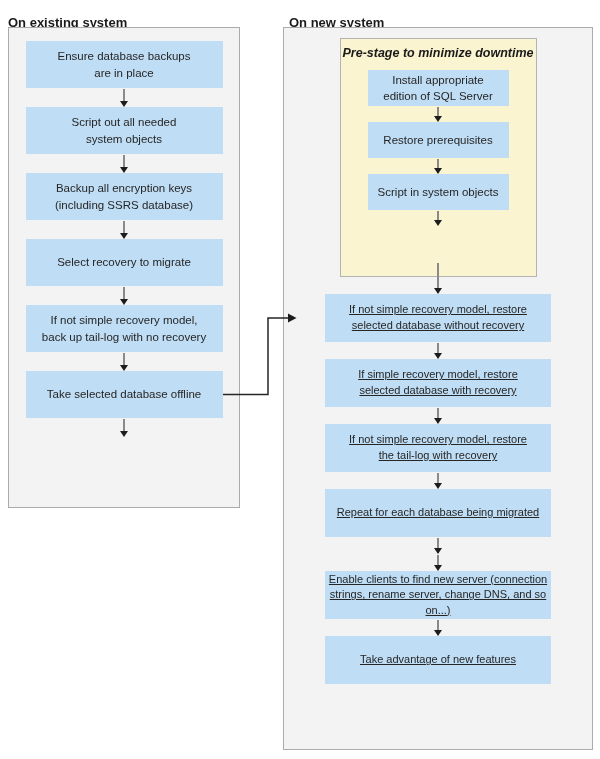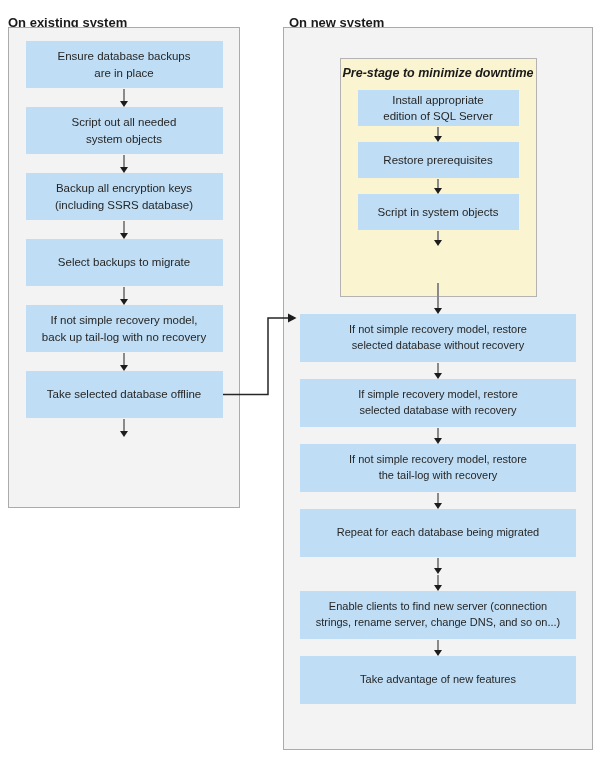--- a/index.html
+++ b/index.html
@@ -40,33 +40,32 @@
     color: #262626;
     display: flex;
     align-items: center;
     justify-content: center;
     text-align: center;
     white-space: pre-line;
     line-height: 1.42;
     flex: 0 0 auto;
   }
   .box.std  { width: 197px; min-height: 47px; font-size: 11.5px; }
-  .box.pre  { width: 161px; min-height: 36px; font-size: 11.5px; text-align: center; }
-  .box.wide { width: 276px; min-height: 48px; font-size: 11px; }
+  .box.pre  { width: 141px; min-height: 36px; font-size: 11.5px; text-align: center; }
+  .box.wide { width: 226px; min-height: 48px; font-size: 11px; text-decoration: underline; }
 
   .prestage {
     width: 197px;
     height: 239px;
     background: #fbf4d1;
     border: 1px solid #b3b3b3;
     display: flex;
     flex-direction: column;
     align-items: center;
     flex: 0 0 auto;
-    margin-top: 20px;
   }
   .prestage-title {
     margin-top: 7px;
     margin-bottom: 10px;
     font-size: 12.5px;
     font-weight: 700;
     font-style: italic;
     color: #1a1a1a;
     white-space: nowrap;
   }
@@ -120,21 +119,21 @@
     <div class="arrow">
         <i class="shaft"></i>
         <i class="head"></i>
       </div>
     <div class="box std">Backup all encryption keys
 (including SSRS database)</div>
     <div class="arrow">
         <i class="shaft"></i>
         <i class="head"></i>
       </div>
-    <div class="box std">Select backups to migrate</div>
+    <div class="box std">Select recovery to migrate</div>
     <div class="arrow">
         <i class="shaft"></i>
         <i class="head"></i>
       </div>
     <div class="box std">If not simple recovery model,
 back up tail-log with no recovery</div>
     <div class="arrow">
         <i class="shaft"></i>
         <i class="head"></i>
       </div>

